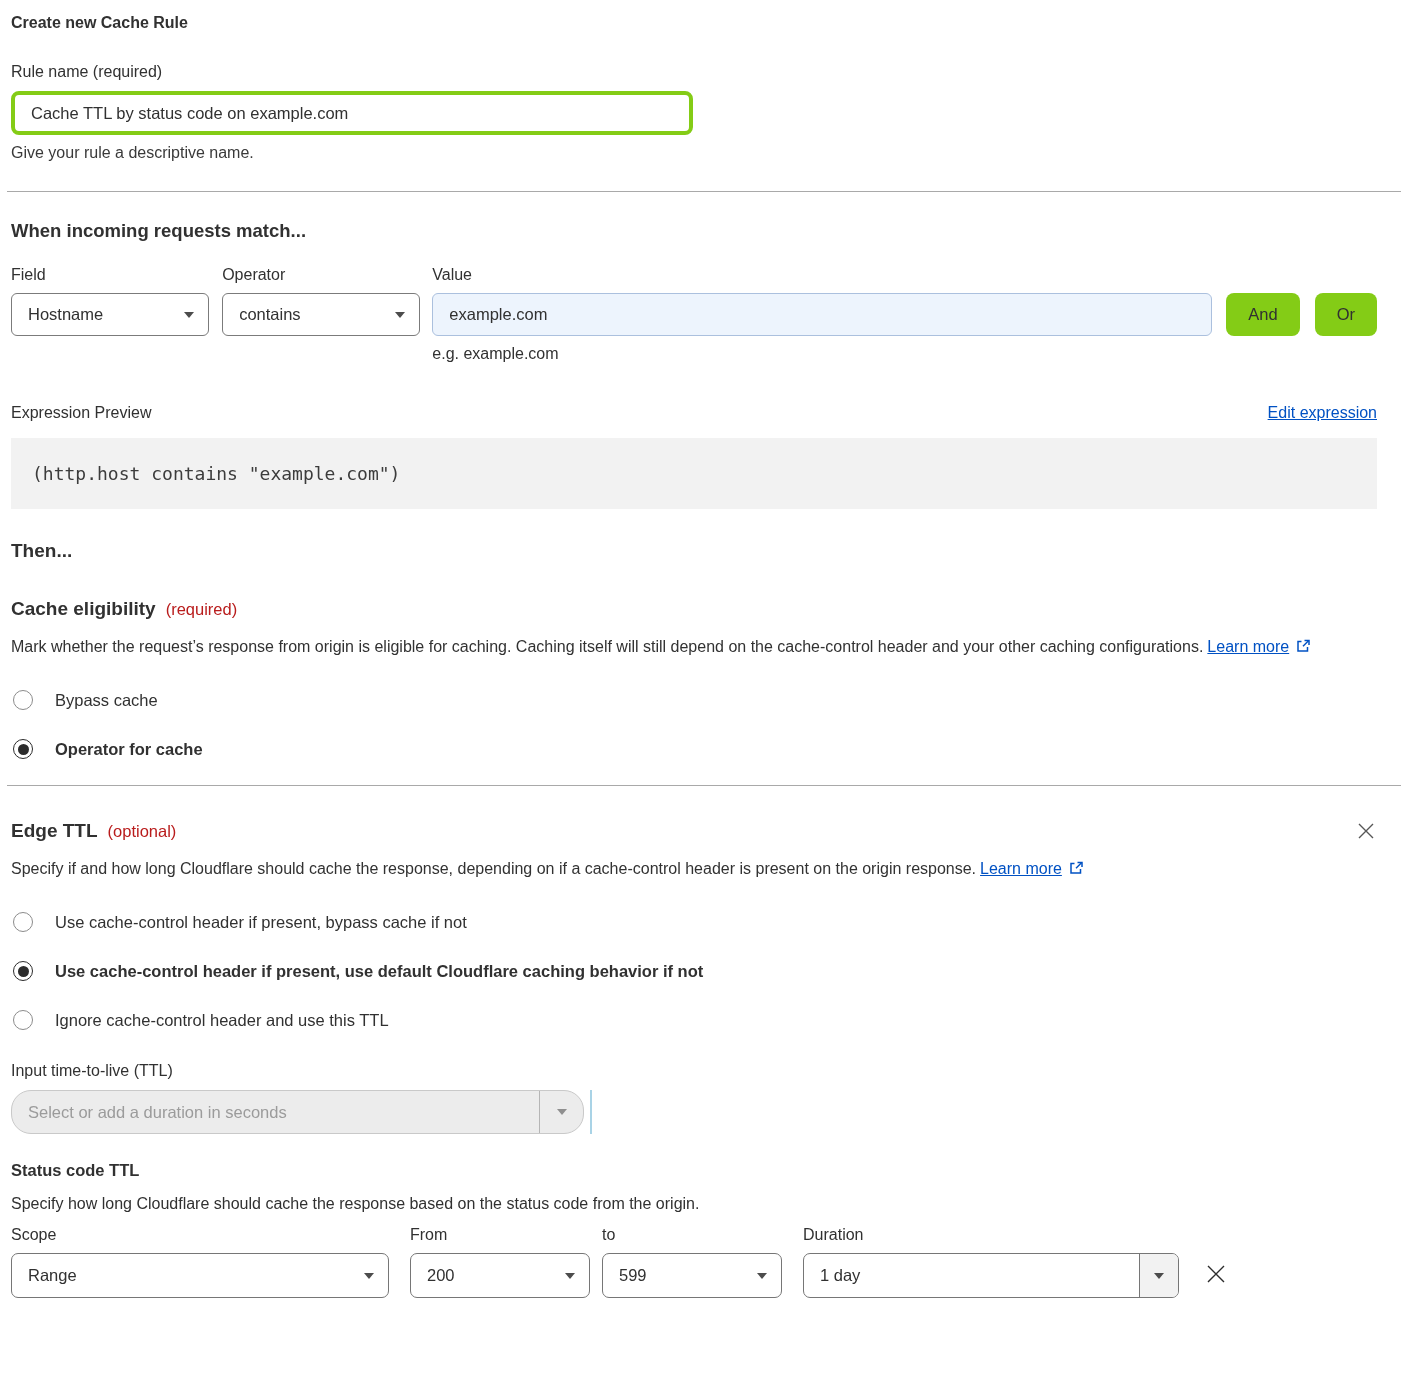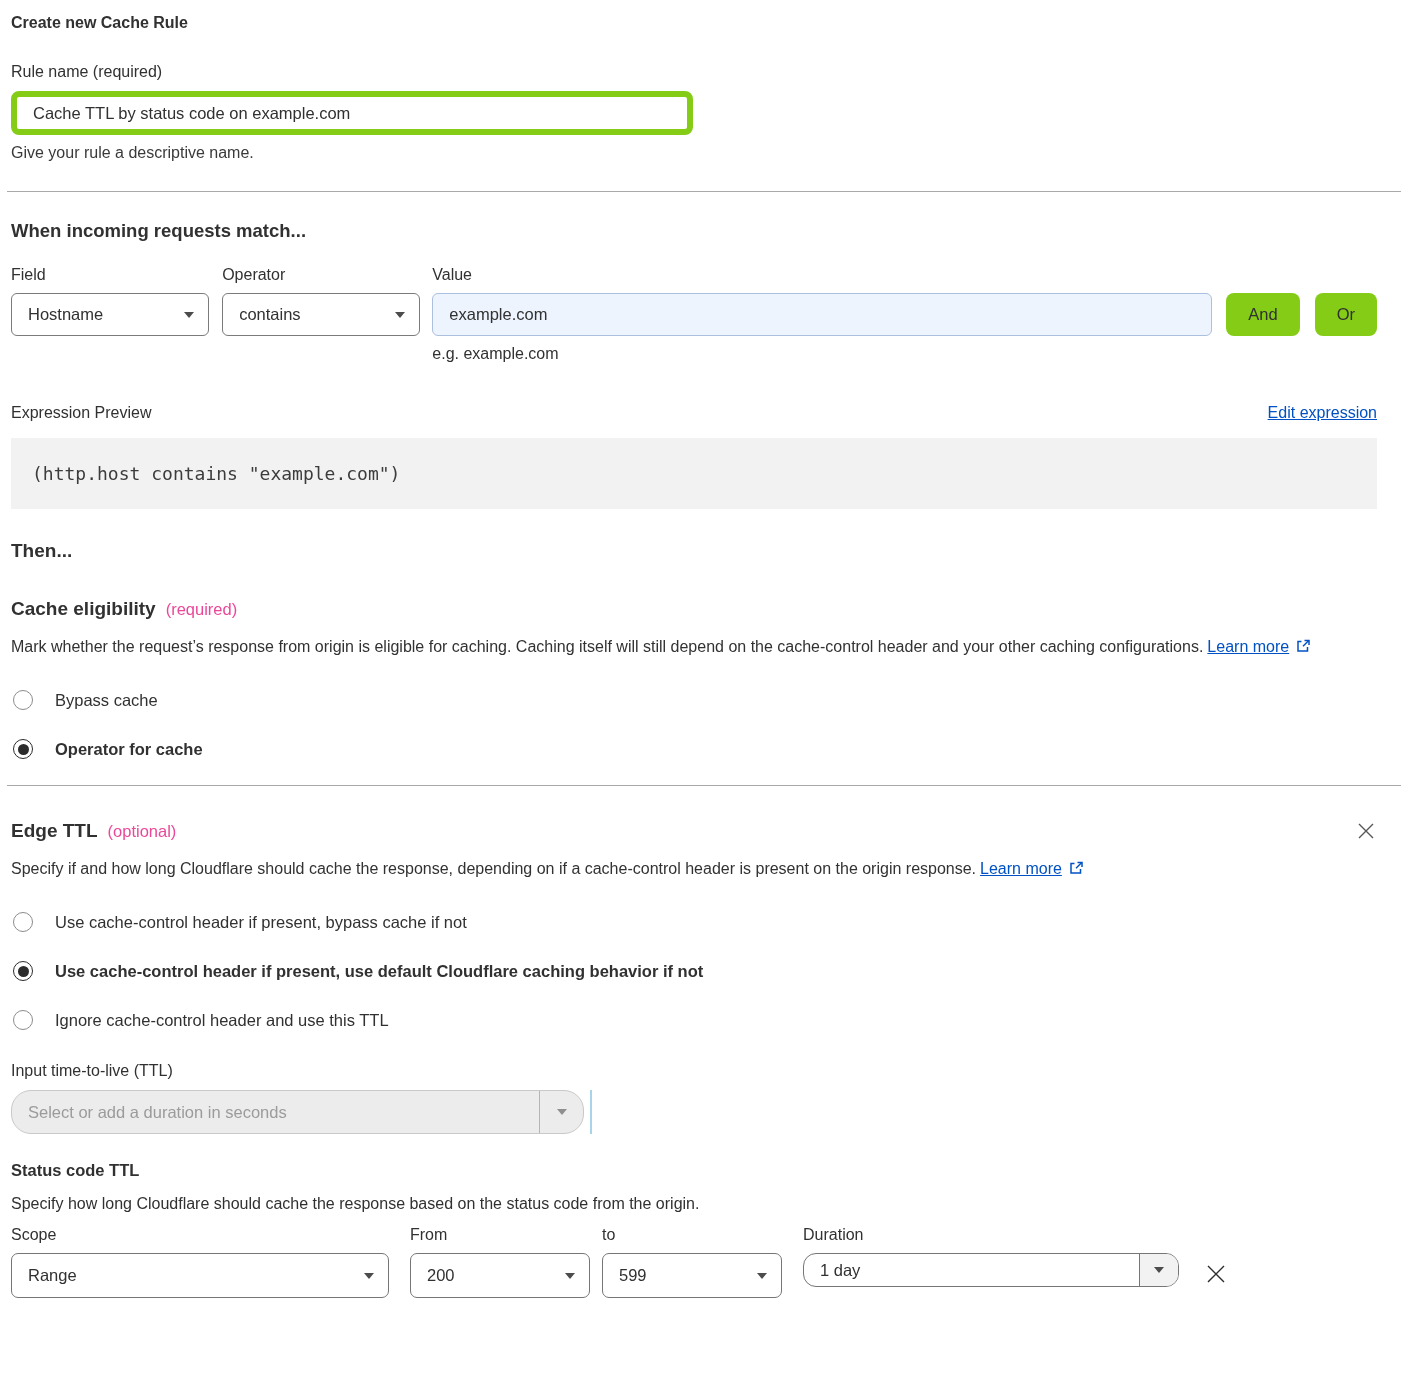--- a/index.html
+++ b/index.html
@@ -10,21 +10,21 @@
     font-size:16px; color:#313131;
     overflow:hidden;
   }
   .page { width:1366px; margin-left:11px; }
 
   .page-title { font-size:16px; font-weight:700; margin:14px 0 0; }
 
   .field-label { display:block; margin:31px 0 0; font-size:16px; }
   .text-input {
     display:block; margin-top:10px; width:682px; height:44px;
-    border:6px solid #84cc16; border-radius:8px; padding:0 16px;
+    border:4px solid #84cc16; border-radius:8px; padding:0 16px;
     font-family:"Liberation Sans", sans-serif; font-size:16.5px; color:#313131;
     background:#fff; outline:none;
   }
   .helper { margin-top:9px; font-size:16px; color:#3a3a3a; }
 
   hr.divider {
     border:none; border-top:1px solid #a9a9a9;
     margin:29px 0 0 -4px; width:1394px;
   }
 
@@ -60,21 +60,21 @@
   a.link { color:#0051c3; text-decoration:underline; cursor:pointer; }
   .code-block {
     margin-top:16px; height:71px; background:#f2f2f2; display:flex; align-items:center;
     padding:0 21px; font-family:"DejaVu Sans Mono", monospace; font-size:18px; color:#3c3c3c;
   }
 
   .then-heading { font-size:19px; font-weight:700; margin:31px 0 0; }
 
   .sub-head { margin-top:36px; display:flex; align-items:baseline; }
   .sub-title { font-size:19px; font-weight:700; }
-  .sub-tag { font-size:16.5px; color:#ec4899; margin-left:10px; }
+  .sub-tag { font-size:16.5px; color:#b91c1c; margin-left:10px; }
 
   .desc { margin:13px 0 0; line-height:28px; font-size:16px; color:#323232; max-width:1340px; }
   .desc .link { margin-left:4px; }
   .desc .ext { margin-left:6px; vertical-align:-2px; }
 
   .radio-row { display:flex; align-items:center; margin-top:29px; cursor:pointer; }
   .radio-row:first-of-type { margin-top:30px; }
   .radio {
     width:20px; height:20px; border-radius:50%; border:1.5px solid #8c8c8c;
     background:#fff; margin-left:2px; position:relative; flex:none;
@@ -109,21 +109,21 @@
 
   .status-title { font-size:16.5px; font-weight:700; margin:27px 0 7px; }
   .status-desc { margin-top:15px; font-size:16px; }
   .status-row { display:flex; align-items:flex-start; margin-top:13px; }
   .sc-scope { width:378px; }
   .sc-from { width:180px; margin-left:21px; }
   .sc-to { width:180px; margin-left:12px; }
   .sc-duration { width:376px; margin-left:21px; }
   .status-row .select { height:45px; border-radius:7px; border-color:#767676; }
   .duration-select {
-    height:34px; border:1px solid #767676; border-radius:13px; background:#fff;
+    height:45px; border:1px solid #767676; border-radius:7px; background:#fff;
     display:flex; align-items:stretch; overflow:hidden; cursor:pointer; font-size:16.5px;
   }
   .duration-select .val { flex:1; display:flex; align-items:center; padding-left:16px; }
   .duration-select .arrow-box {
     width:39px; background:#f2f2f2; border-left:1px solid #767676;
     display:flex; align-items:center; justify-content:center;
   }
   .remove-x { margin-left:24px; padding-top:37px; }
 </style>
 </head>

